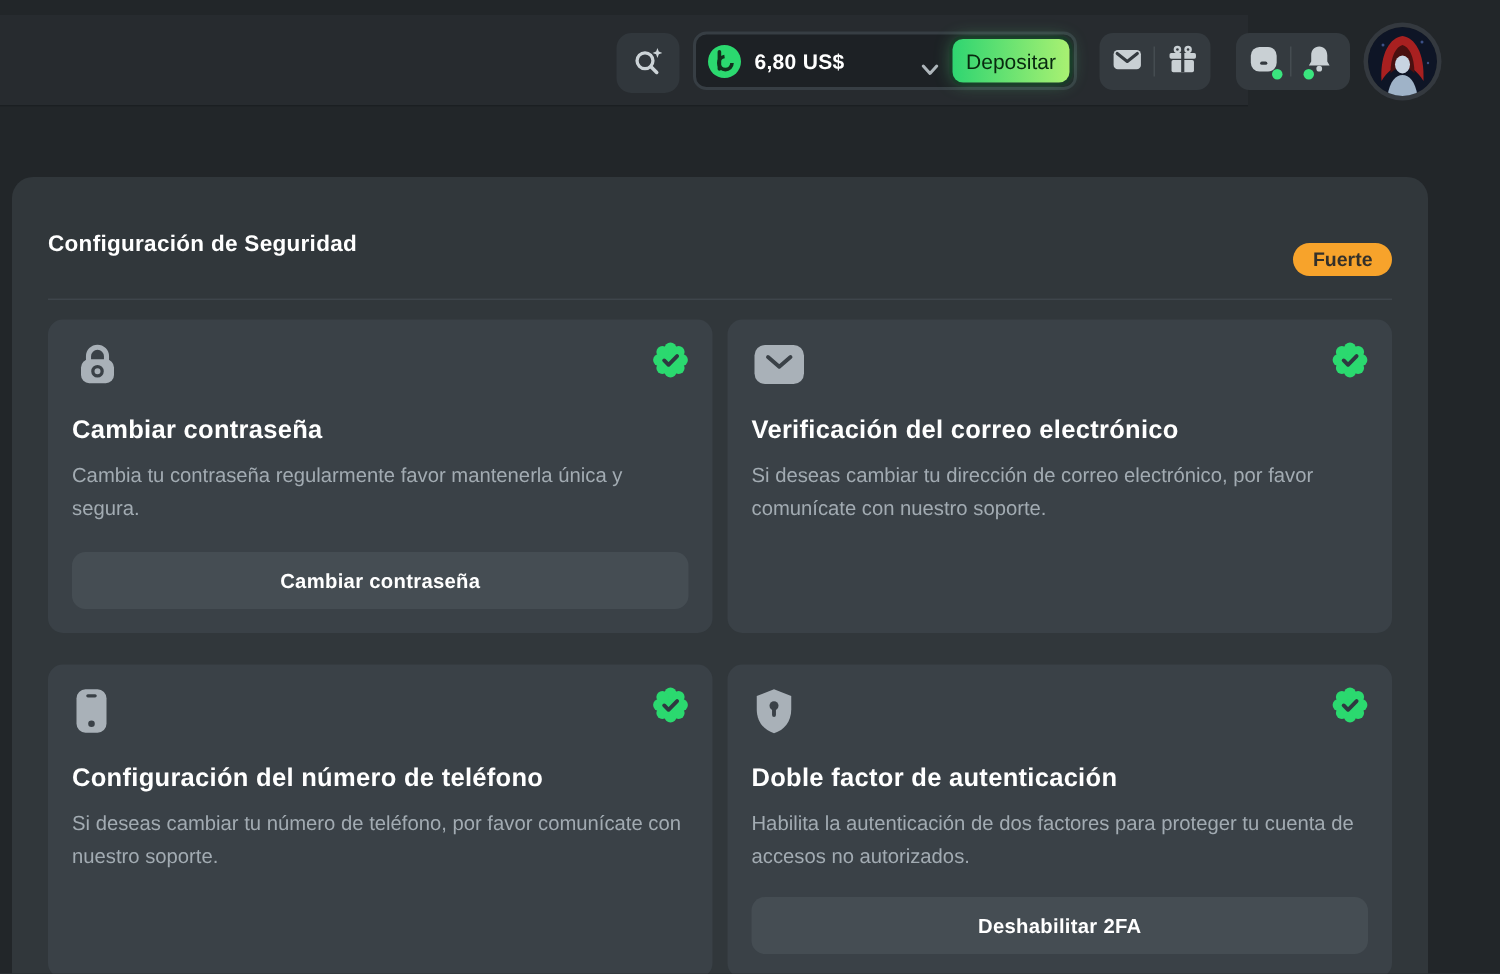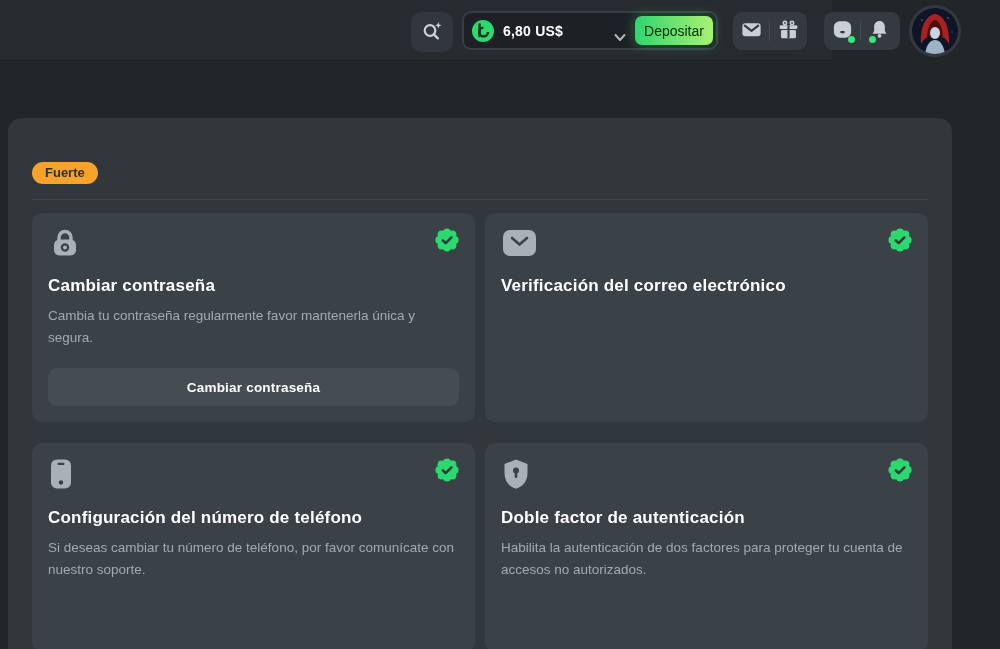--- a/index.html
+++ b/index.html
@@ -4,21 +4,21 @@
 <style>
   * { margin:0; padding:0; box-sizing:border-box; }
   html,body { width:1000px; height:649px; overflow:hidden; }
   body {
     background:#222629;
     font-family:"Liberation Sans","DejaVu Sans",sans-serif;
     color:#fff; position:relative;
   }
   
   .topbar {
-    position:absolute; top:0; left:0; width:832px; height:61px;
+    position:absolute; top:10px; left:0; width:832px; height:61px;
     background:#272b2f; border-bottom:1px solid #1b1f22;
   }
   .search-btn {
     position:absolute; left:411px; top:12px; width:42px; height:40px;
     background:#31373c; border:none; border-radius:10px;
     display:flex; align-items:center; justify-content:center; cursor:pointer;
   }
   .wallet {
     position:absolute; left:462px; top:11px; width:256px; height:39px;
     background:#1d2125; border:2px solid #373e44; border-radius:9px;
@@ -173,20 +173,21 @@
       <path d="M15 31 C15 19 19 13 23 12 C27 13 31 19 31 31 C28 26 18 26 15 31 Z" fill="#4a1010"></path>
       <ellipse cx="23" cy="25" rx="5" ry="6" fill="#c8d4e2"></ellipse>
       <path d="M13 46 C14.5 36 18.5 32 23 32 C27.5 32 31.5 36 33 46 Z" fill="#9fb3c8"></path>
     </svg>
   </div>
 </header>
 
 <main class="panel">
 
   <div class="panel-head">
+    <h1 class="panel-title">Configuración de Seguridad</h1>
     <span class="strength-badge">Fuerte</span>
   </div>
   <div class="panel-divider"></div>
 
   <div class="cards">
 
     <section class="card">
       <div class="card-top">
         <span>
           <svg width="34" height="30" viewBox="0 0 34 30">
@@ -236,20 +237,21 @@
               <circle cx="17.4" cy="17.4" r="4"></circle>
                 <circle cx="6.6" cy="6.6" r="4"></circle>
               <circle cx="17.4" cy="6.6" r="4"></circle>
                 <circle cx="6.6" cy="17.4" r="4"></circle>
             </g>
             <polyline points="7.8,12.3 10.7,15.2 16.4,9.4" fill="none" stroke="#2e3940" stroke-width="2.6" stroke-linecap="round" stroke-linejoin="round"></polyline>
           </svg>
         </span>
       </div>
       <h2 class="card-title">Verificación del correo electrónico</h2>
+      <p class="card-desc">Si deseas cambiar tu dirección de correo electrónico, por favor comunícate con nuestro soporte.</p>
     </section>
 
     <section class="card">
       <div class="card-top">
         <span>
           <svg width="26" height="32" viewBox="0 0 26 32">
             <rect x="3" y="1.5" width="20" height="29" rx="6" fill="#a9b1b8"></rect>
             <rect x="9.5" y="4.8" width="7" height="2.2" rx="1.1" fill="#3a4147"></rect>
             <circle cx="13" cy="24.5" r="2.2" fill="#3a4147"></circle>
           </svg>
@@ -296,16 +298,17 @@
                 <circle cx="6.6" cy="6.6" r="4"></circle>
               <circle cx="17.4" cy="6.6" r="4"></circle>
                 <circle cx="6.6" cy="17.4" r="4"></circle>
             </g>
             <polyline points="7.8,12.3 10.7,15.2 16.4,9.4" fill="none" stroke="#2e3940" stroke-width="2.6" stroke-linecap="round" stroke-linejoin="round"></polyline>
           </svg>
         </span>
       </div>
       <h2 class="card-title">Doble factor de autenticación</h2>
       <p class="card-desc">Habilita la autenticación de dos factores para proteger tu cuenta de accesos no autorizados.</p>
+      <button class="card-btn">Deshabilitar 2FA</button>
     </section>
 
   </div>
 </main>
 
 </body></html>

